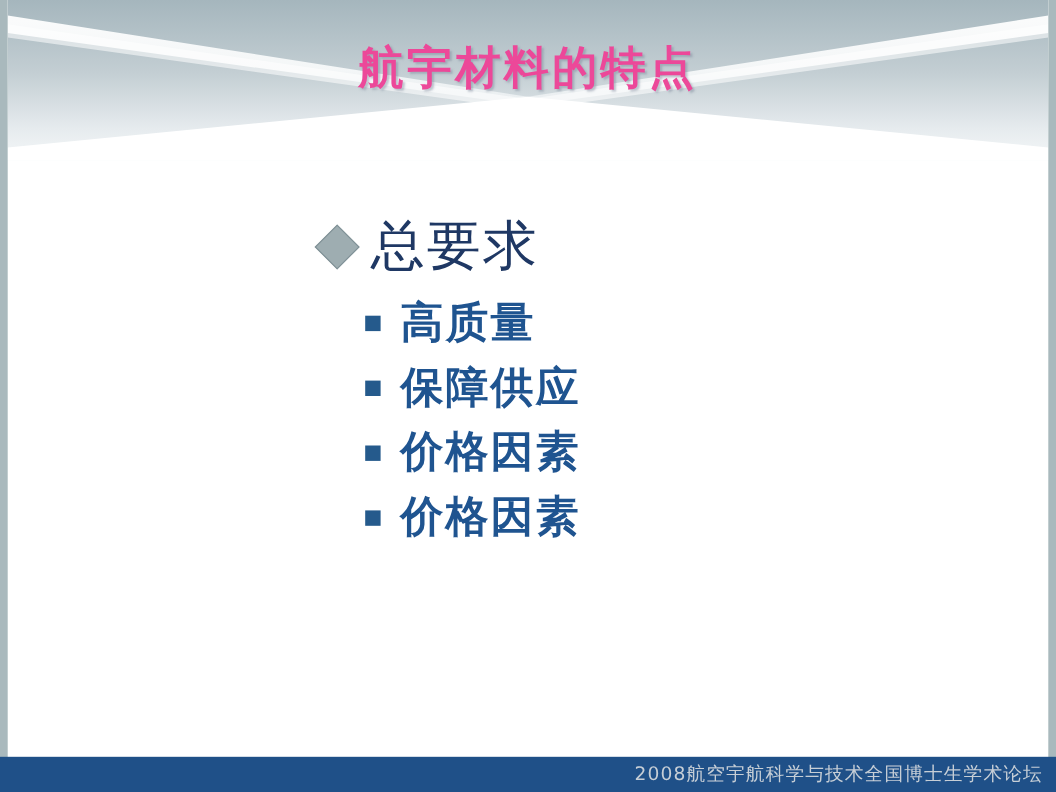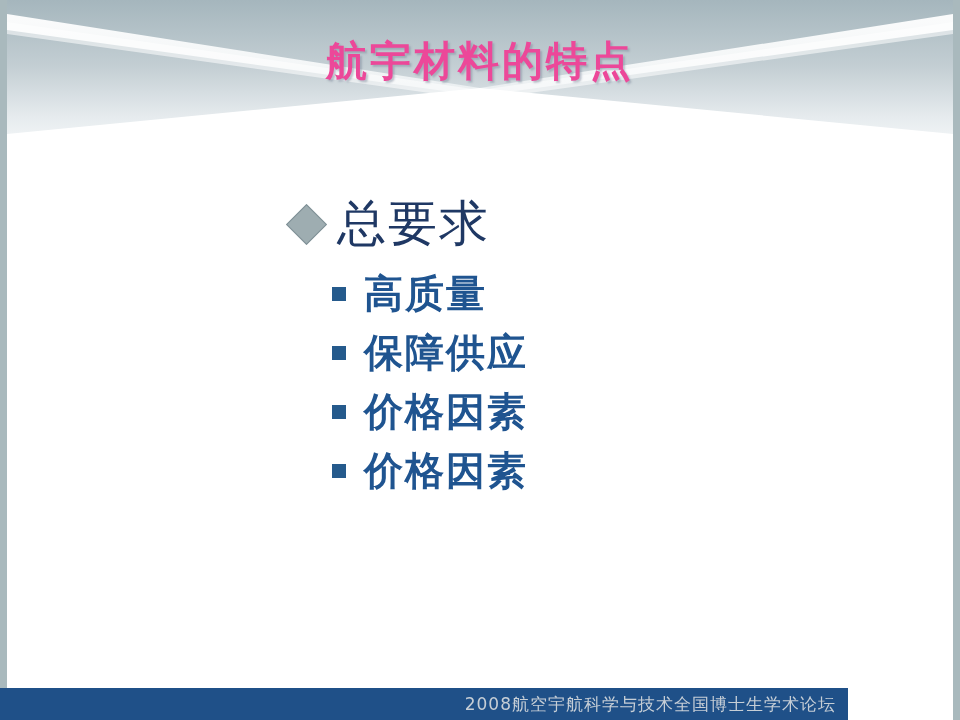--- a/index.html
+++ b/index.html
@@ -118,21 +118,21 @@
     color: #1f5490;
     letter-spacing: 2px;
     white-space: nowrap;
   }
 
   
   .footer-bar {
     position: absolute;
     left: 0;
     bottom: 0;
-    width: 848px;
+    width: 960px;
     height: 32px;
     background: #1f5088;
   }
   .footer-text {
     position: absolute;
     right: 12px;
     top: 5px;
     font-size: 17px;
     line-height: 22px;
     color: #c6ced6;

